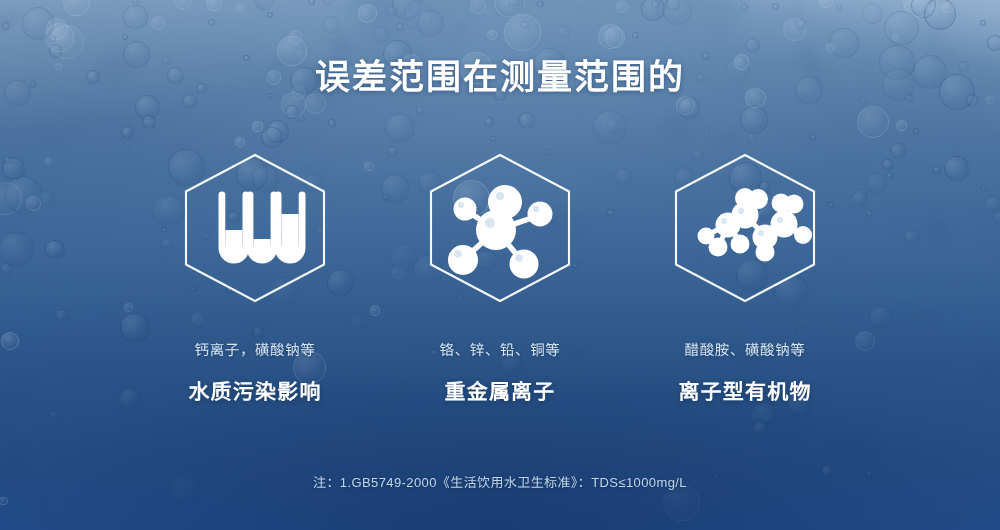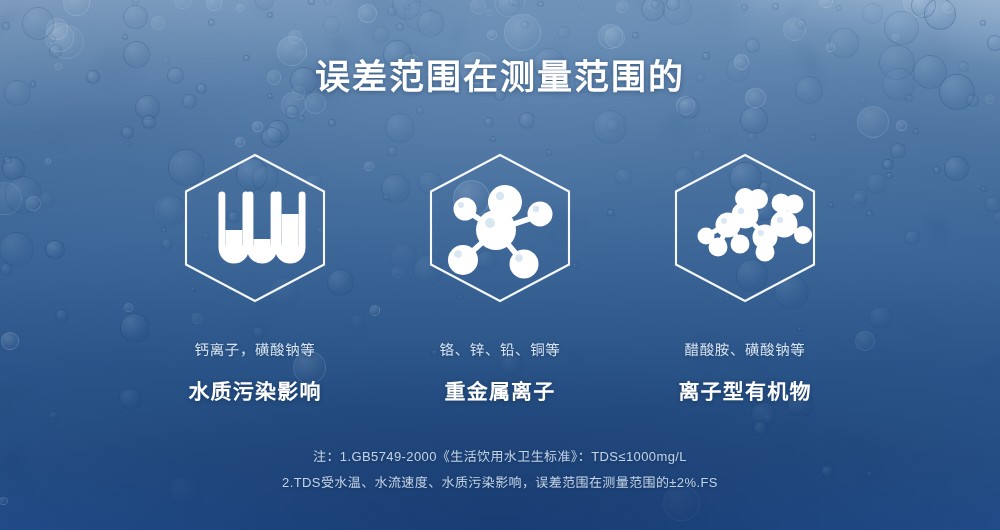--- a/index.html
+++ b/index.html
@@ -550,16 +550,15 @@
         </svg>
       </div>
       <div class="sub">醋酸胺、磺酸钠等</div>
       <div class="head">离子型有机物</div>
     </div>
 
   </div>
 
   <div class="notes">
     <div>注：1.GB5749-2000《生活饮用水卫生标准》：TDS≤1000mg/L</div>
-    <div>2.TDS受水温、水流速度、水质污染影响，误差范围在测量范围的±2%.FS</div>
   </div>
 
 </div>
 
 </body></html>

